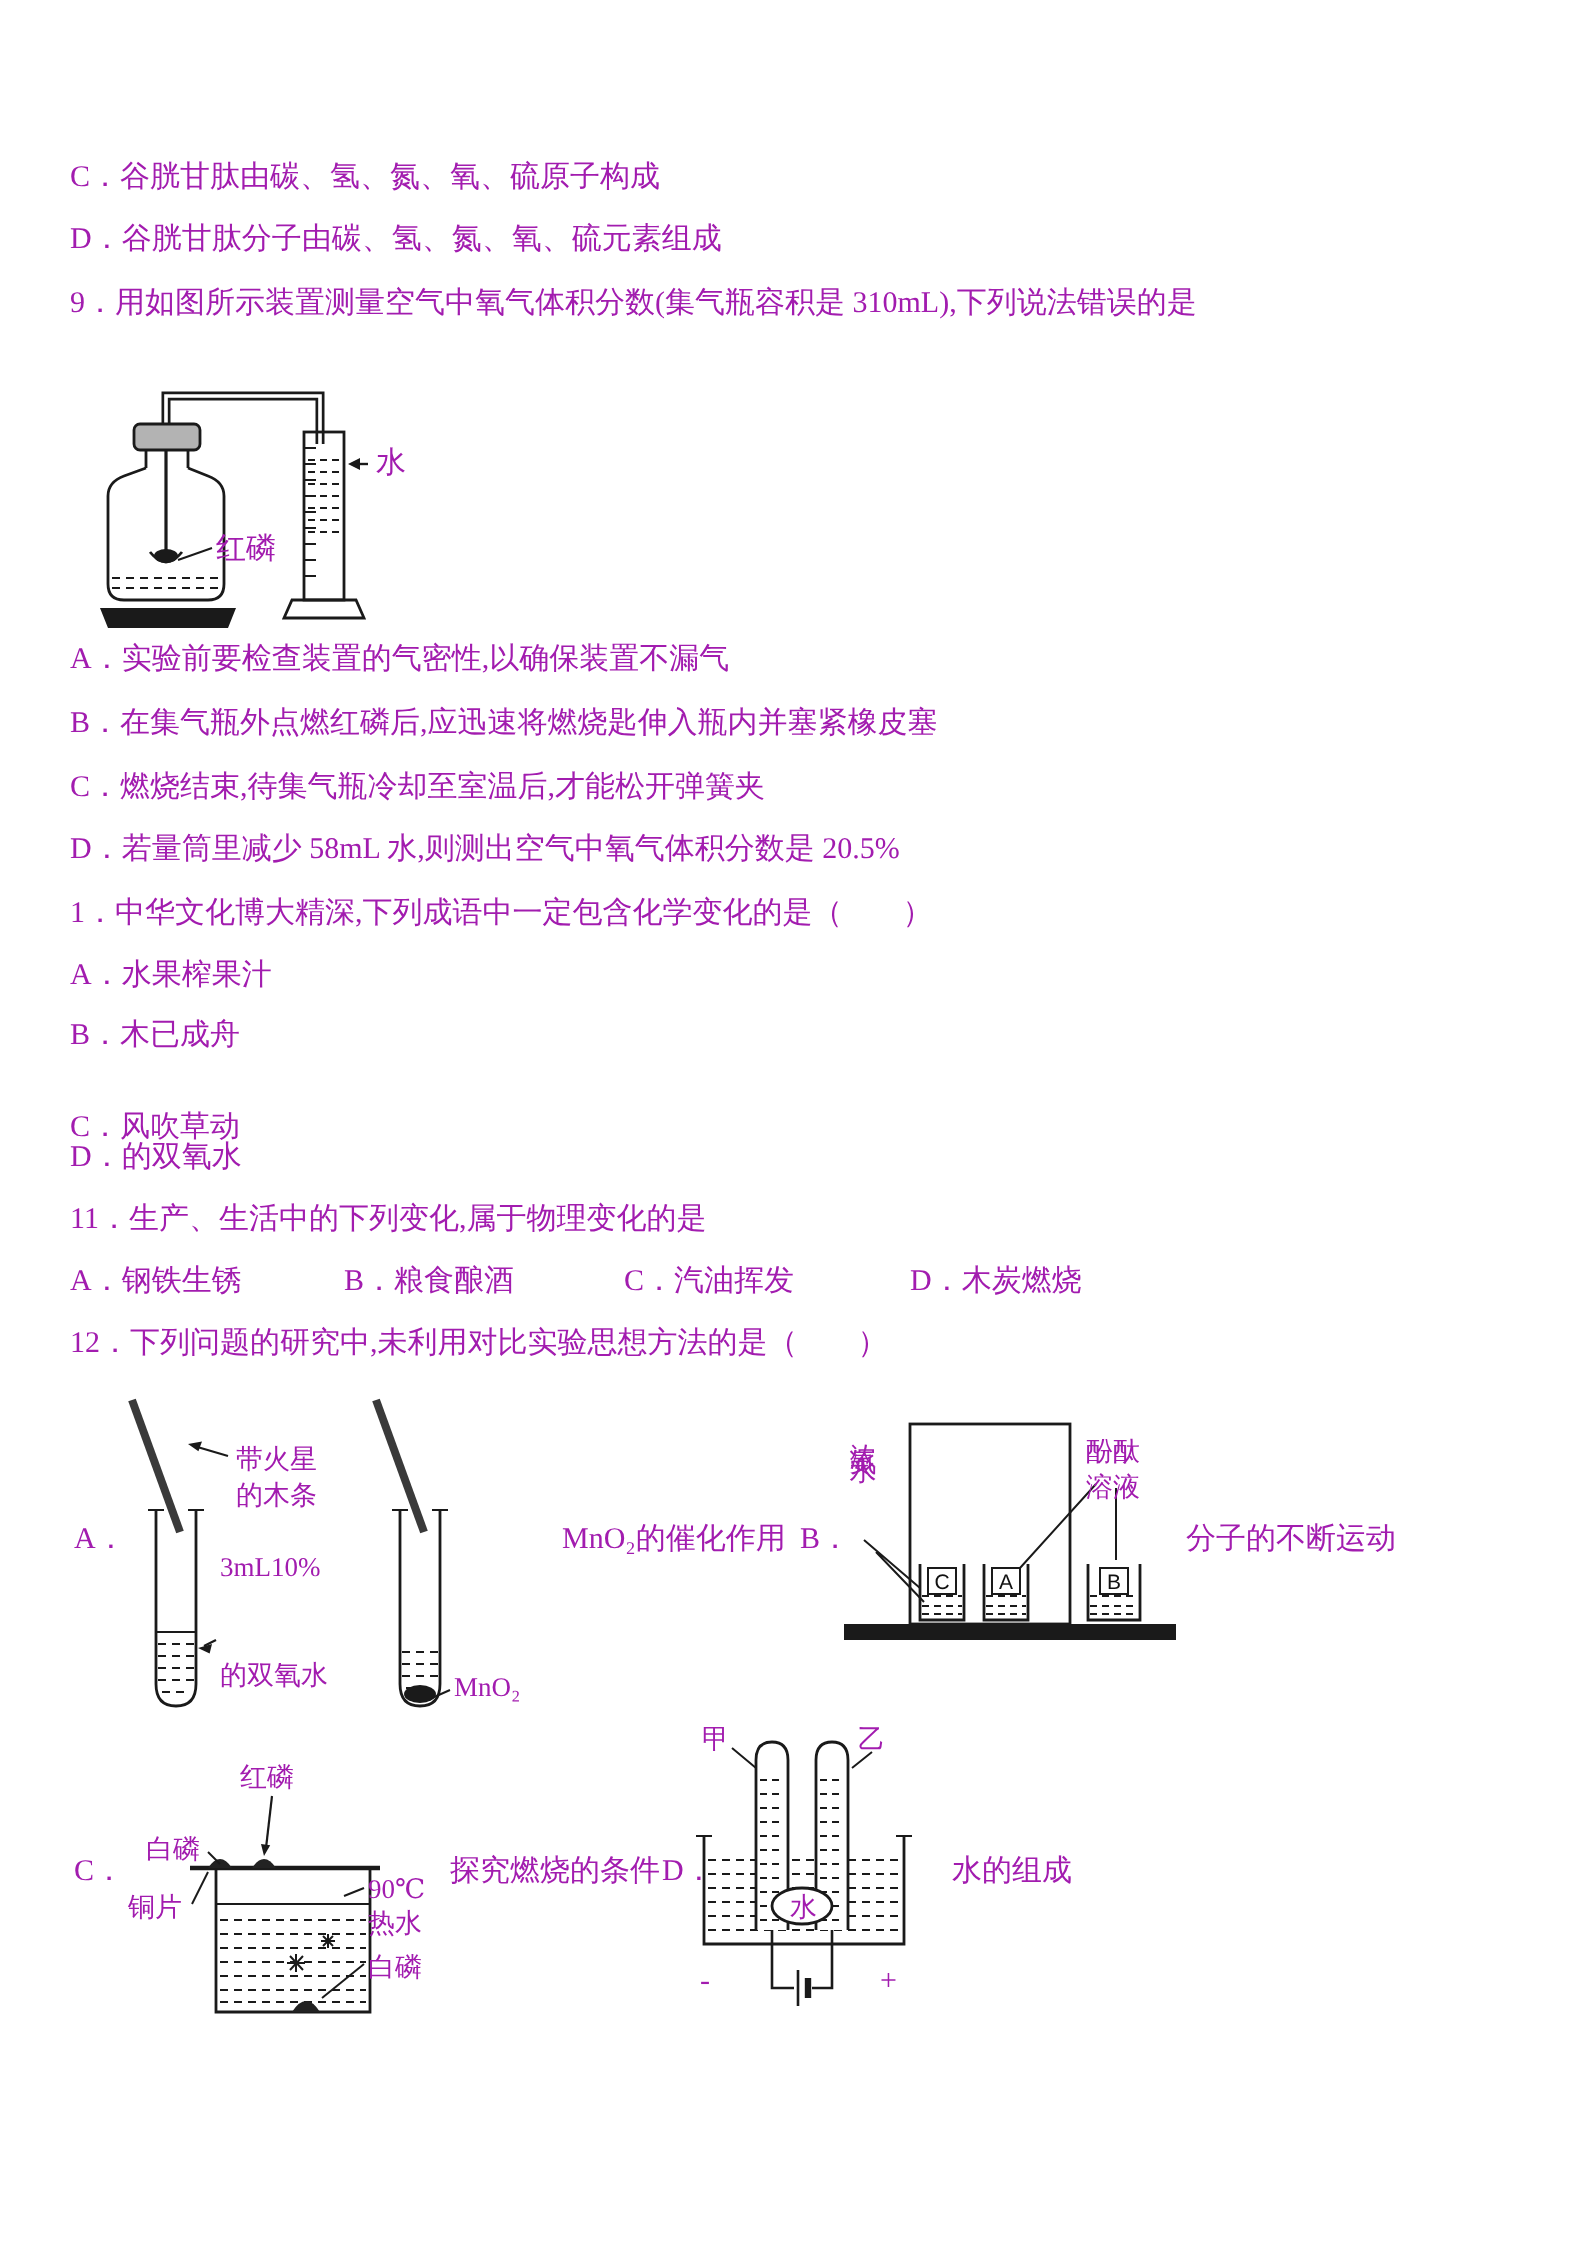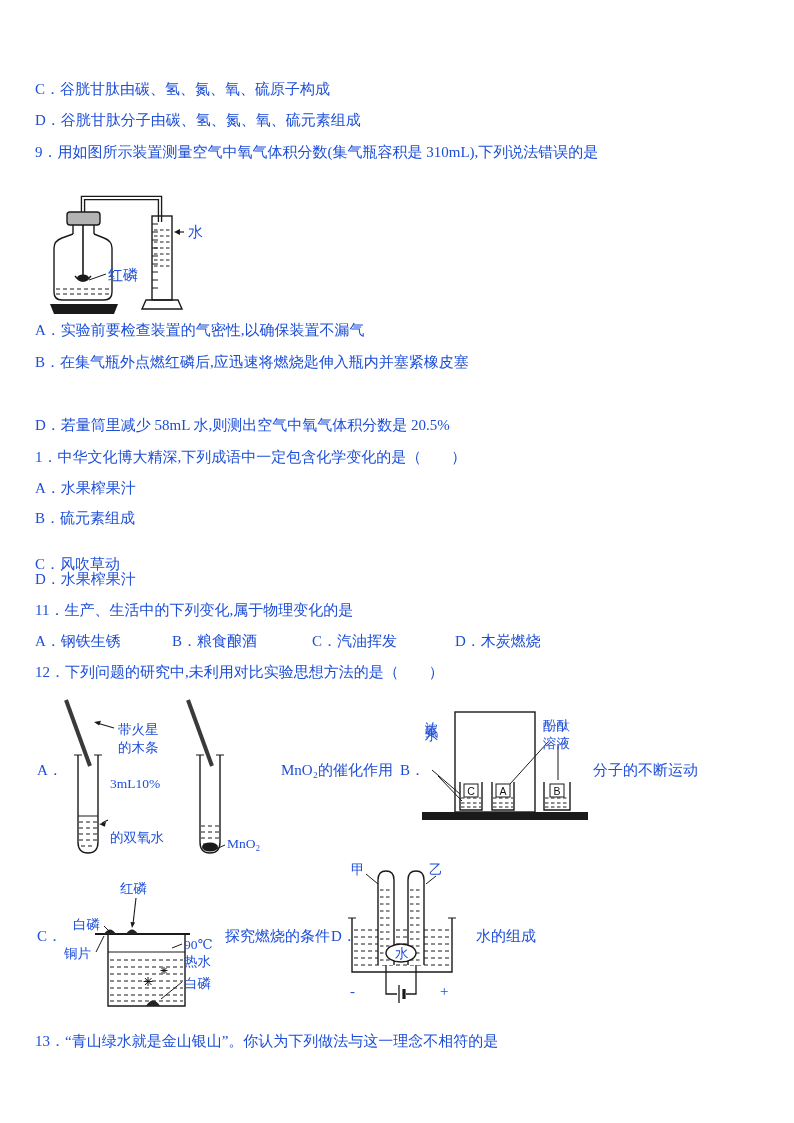--- a/index.html
+++ b/index.html
@@ -1,20 +1,20 @@
 <!DOCTYPE html>
 <html><head>
 <meta charset="utf-8">
 <style>
   * { box-sizing: border-box; }
   body { margin: 0; background: #ffffff; }
   .page {
     position: relative; width: 794px; height: 1123px; background: #ffffff;
     font-family: "Liberation Serif", "DejaVu Serif", serif;
-    color: #1d4ed8; overflow: hidden;
+    color: #a21caf; overflow: hidden;
   }
   .t { position: absolute; white-space: pre; font-size: 15px; line-height: 17px; }
   .small { font-size: 13.5px; line-height: 15px; }
   .vert { writing-mode: vertical-rl; letter-spacing: 3px; }
   .diag { position: absolute; }
   .svgtxt { font: 10.5px "Liberation Sans", sans-serif; fill: #111; }
 </style>
 </head>
 <body>
 
@@ -58,27 +58,28 @@
         <path d="M134,60 l6,-3 v6 z" fill="#1a1a1a" stroke="none"></path>
       </g>
       <path d="M10,132 L78,132 L74,142 L14,142 Z" fill="#1a1a1a" stroke="none"></path>
     </g>
   </svg>
   <div class="t" style="left:188px;top:224px">水</div>
   <div class="t" style="left:108px;top:267px">红磷</div>
 
   <div class="t" style="left:35px;top:322px">A．实验前要检查装置的气密性,以确保装置不漏气</div>
   <div class="t" style="left:35px;top:354px">B．在集气瓶外点燃红磷后,应迅速将燃烧匙伸入瓶内并塞紧橡皮塞</div>
+  <div class="t" style="left:35px;top:386px">C．燃烧结束,待集气瓶冷却至室温后,才能松开弹簧夹</div>
   <div class="t" style="left:35px;top:417px">D．若量筒里减少 58mL 水,则测出空气中氧气体积分数是 20.5%</div>
 
   <div class="t" style="left:35px;top:449px">1．中华文化博大精深,下列成语中一定包含化学变化的是（　　）</div>
   <div class="t" style="left:35px;top:480px">A．水果榨果汁</div>
-  <div class="t" style="left:35px;top:510px">B．硫元素组成</div>
+  <div class="t" style="left:35px;top:510px">B．木已成舟</div>
   <div class="t" style="left:35px;top:556px">C．风吹草动</div>
-  <div class="t" style="left:35px;top:571px">D．水果榨果汁</div>
+  <div class="t" style="left:35px;top:571px">D．的双氧水</div>
 
   <div class="t" style="left:35px;top:602px">11．生产、生活中的下列变化,属于物理变化的是</div>
   <div class="t" style="left:35px;top:633px">A．钢铁生锈</div>
   <div class="t" style="left:172px;top:633px">B．粮食酿酒</div>
   <div class="t" style="left:312px;top:633px">C．汽油挥发</div>
   <div class="t" style="left:455px;top:633px">D．木炭燃烧</div>
 
   <div class="t" style="left:35px;top:664px">12．下列问题的研究中,未利用对比实验思想方法的是（　　）</div>
 
   <div class="t" style="left:37px;top:762px">A．</div>
@@ -225,15 +226,14 @@
       </g>
     </g>
   </svg>
   <div class="t small" style="left:351px;top:862px">甲</div>
   <div class="t small" style="left:429px;top:862px">乙</div>
   <div class="t small" style="left:395px;top:946px">水</div>
   <div class="t" style="left:350px;top:983px">-</div>
   <div class="t" style="left:440px;top:983px">+</div>
   <div class="t" style="left:476px;top:928px">水的组成</div>
 
-  <div class="t" style="left:35px;top:1033px">13．“青山绿水就是金山银山”。你认为下列做法与这一理念不相符的是</div>
 
 </div>
 
 </body></html>

